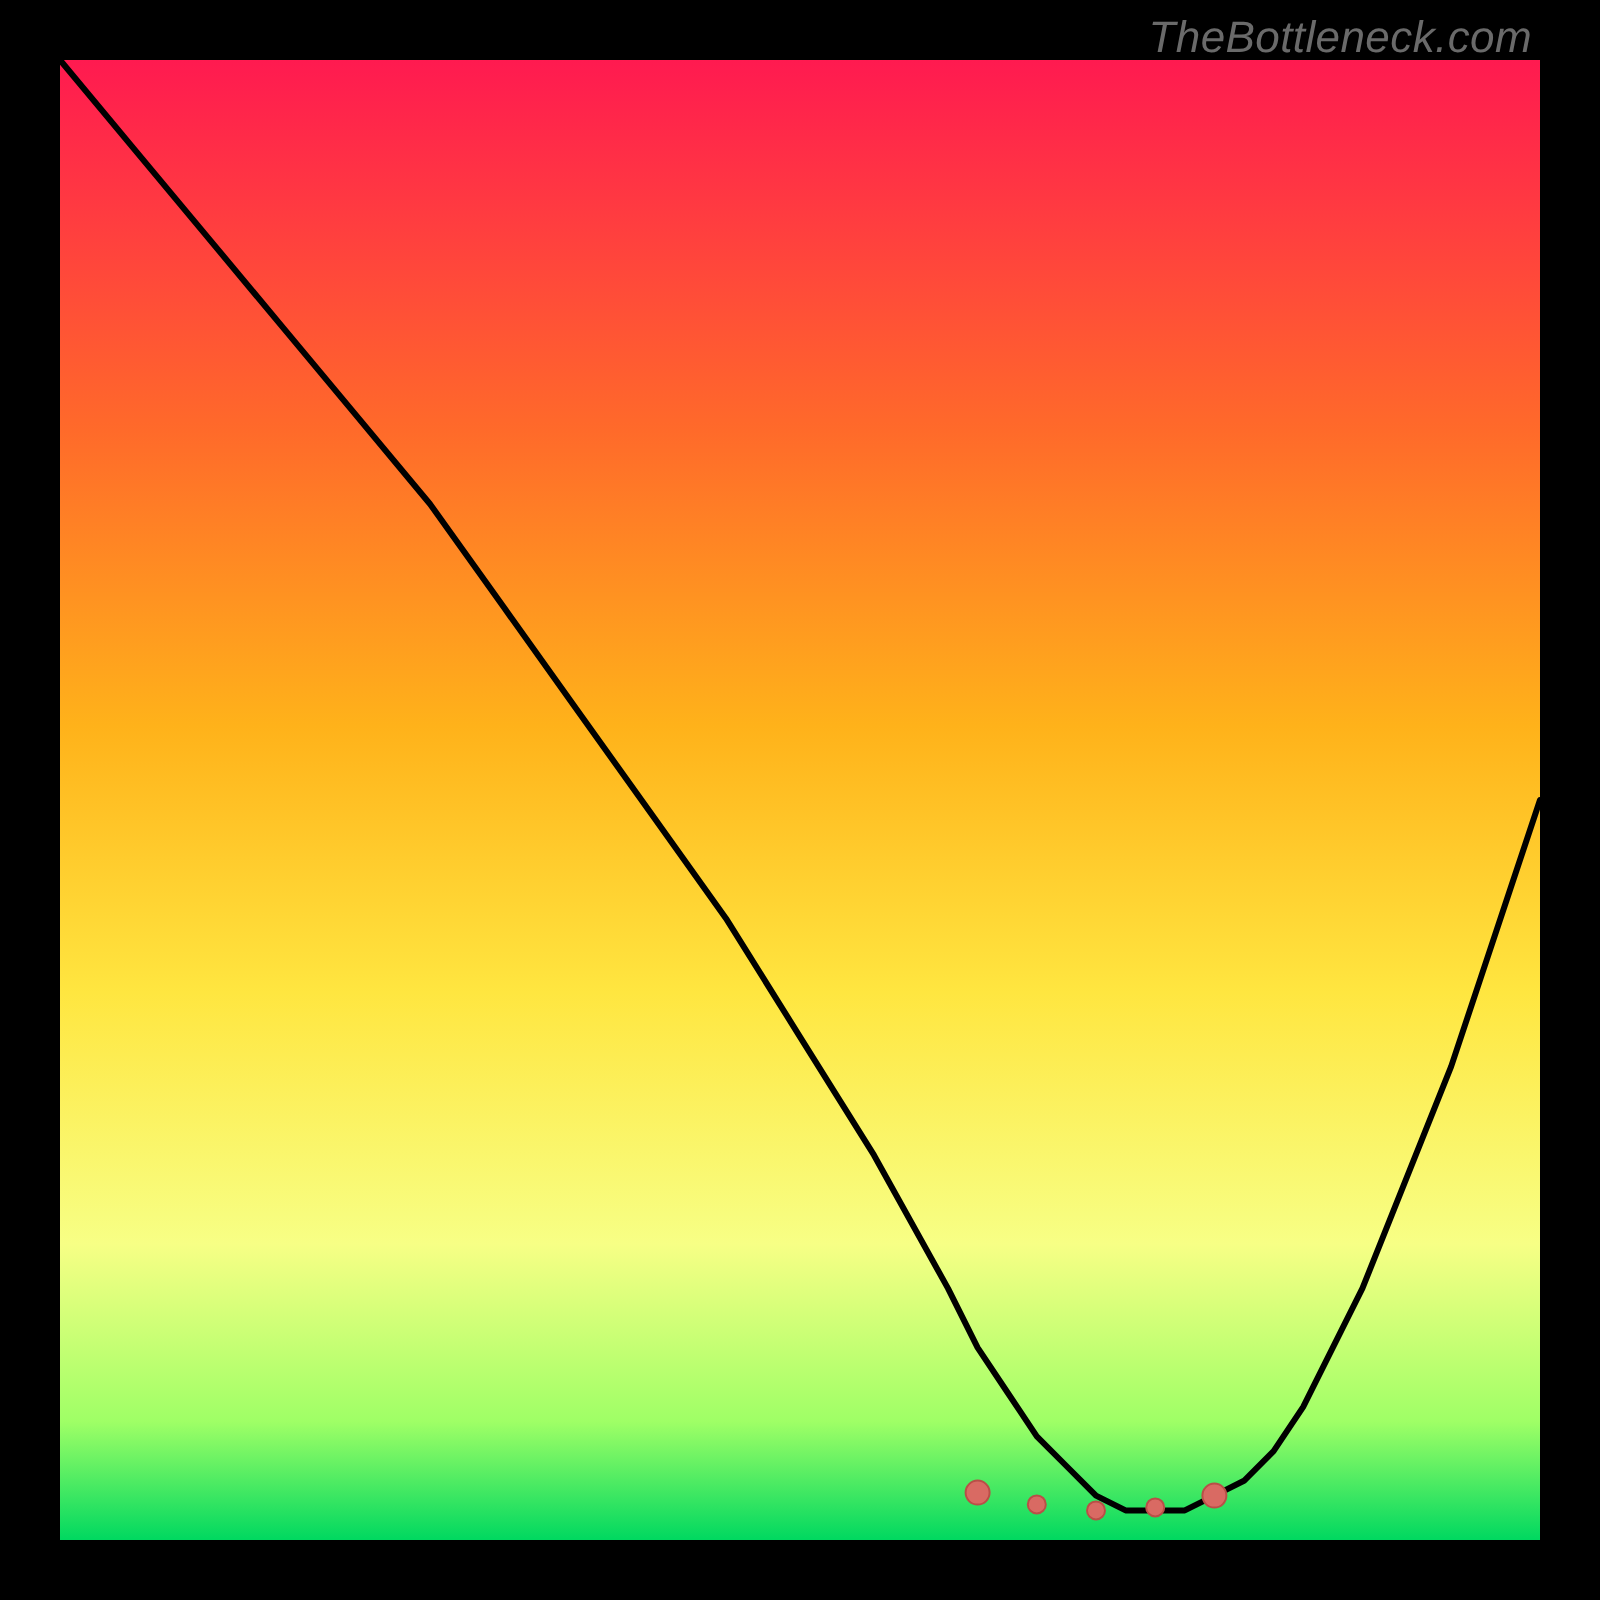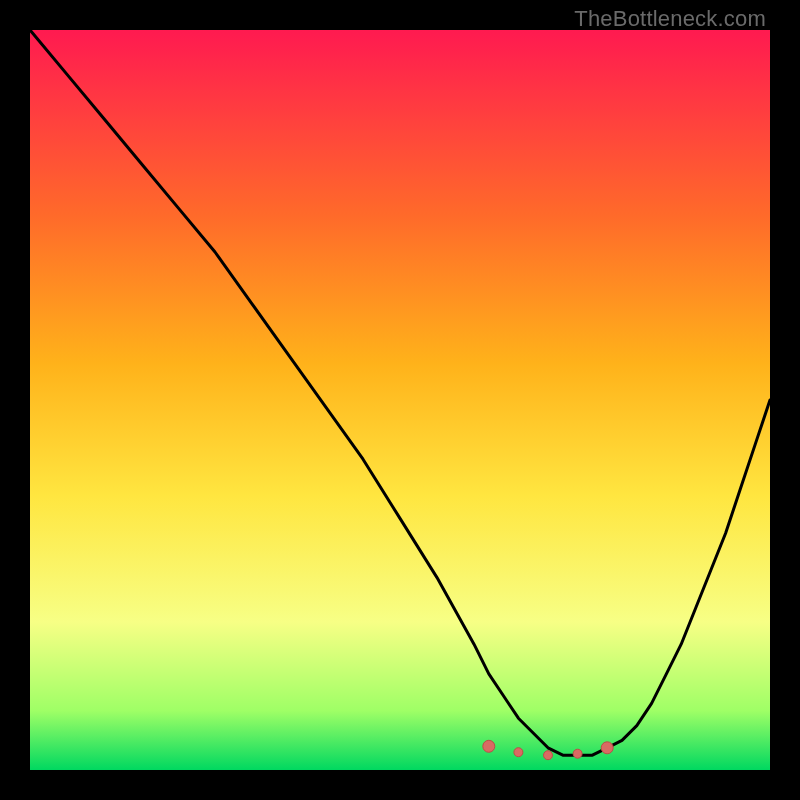--- a/index.html
+++ b/index.html
@@ -9,20 +9,21 @@
     height: 800px;
     background: #000;
     overflow: hidden;
     font-family: Arial, Helvetica, sans-serif;
   }
   .stage {
     position: relative;
     width: 776px;
     height: 800px;
     background: #f0abfc;
+    font-style: italic;
   }
   .watermark {
     position: absolute;
     top: 6px;
     right: 10px;
     color: #6a6a6a;
     font-size: 22px;
     font-weight: 500;
     letter-spacing: 0.2px;
     z-index: 5;

